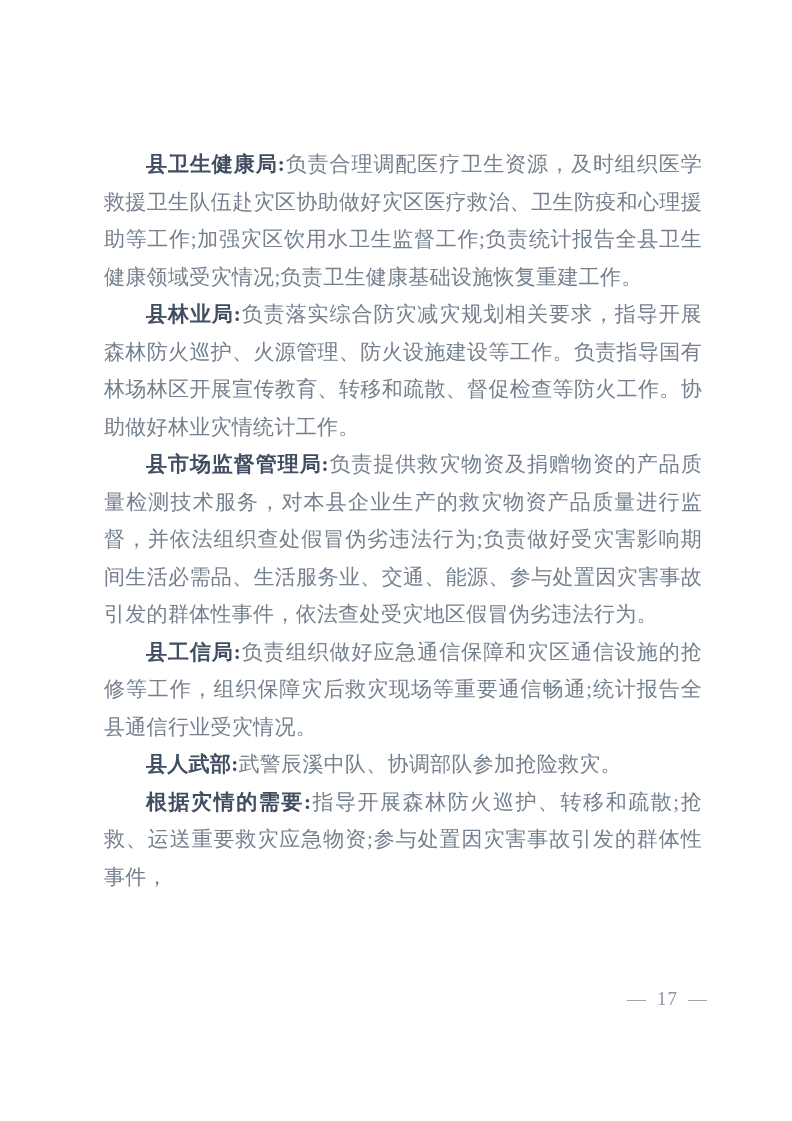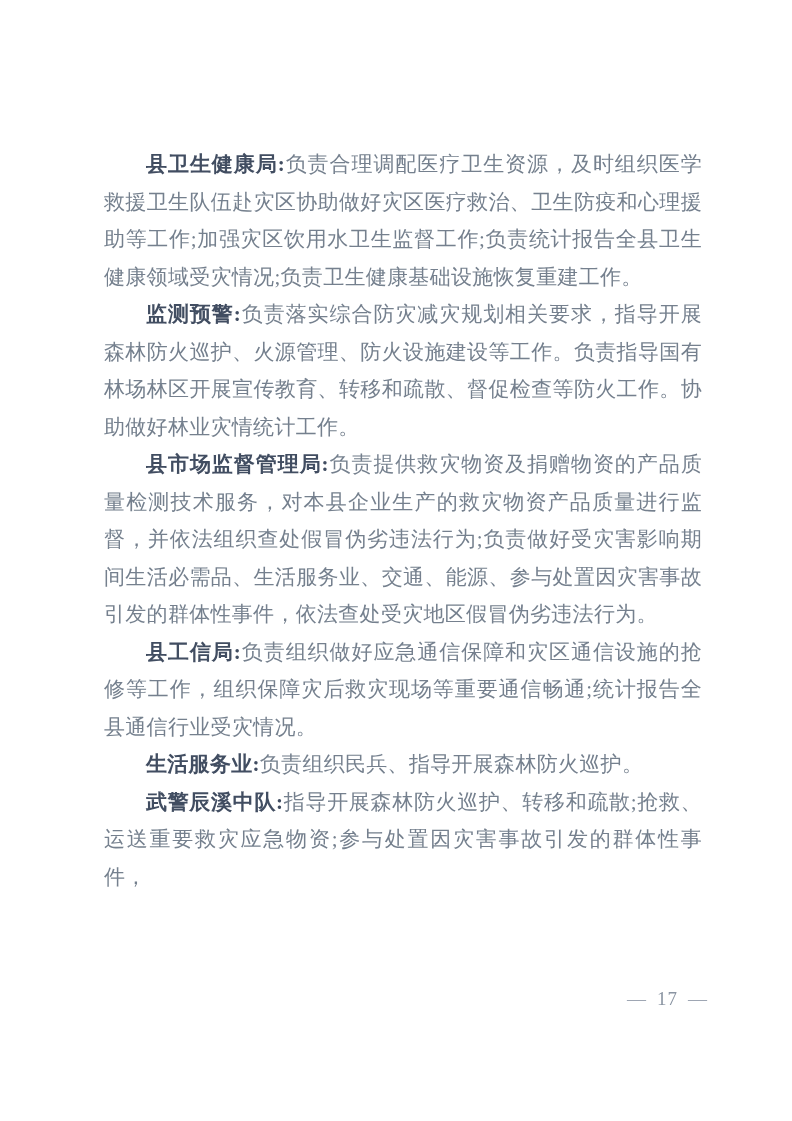--- a/index.html
+++ b/index.html
@@ -51,30 +51,30 @@
 </style>
 </head>
 <body>
 
 <div class="page">
 
   <div class="content">
 
     <p class="para"><span class="head">县卫生健康局:</span><span>负责合理调配医疗卫生资源，及时组织医学救援卫生队伍赴灾区协助做好灾区医疗救治、卫生防疫和心理援助等工作;加强灾区饮用水卫生监督工作;负责统计报告全县卫生健康领域受灾情况;负责卫生健康基础设施恢复重建工作。</span></p>
 
-    <p class="para"><span class="head">监测预警:</span><span>负责落实综合防灾减灾规划相关要求，指导开展森林防火巡护、火源管理、防火设施建设等工作。负责指导国有林场林区开展宣传教育、转移和疏散、督促检查等防火工作。协助做好林业灾情统计工作。</span></p>
+    <p class="para"><span class="head">县林业局:</span><span>负责落实综合防灾减灾规划相关要求，指导开展森林防火巡护、火源管理、防火设施建设等工作。负责指导国有林场林区开展宣传教育、转移和疏散、督促检查等防火工作。协助做好林业灾情统计工作。</span></p>
 
     <p class="para"><span class="head">县市场监督管理局:</span><span>负责提供救灾物资及捐赠物资的产品质量检测技术服务，对本县企业生产的救灾物资产品质量进行监督，并依法组织查处假冒伪劣违法行为;负责做好受灾害影响期间生活必需品、生活服务业、交通、能源、参与处置因灾害事故引发的群体性事件，依法查处受灾地区假冒伪劣违法行为。</span></p>
 
 
     <p class="para"><span class="head">县工信局:</span><span>负责组织做好应急通信保障和灾区通信设施的抢修等工作，组织保障灾后救灾现场等重要通信畅通;统计报告全县通信行业受灾情况。</span></p>
 
-    <p class="para"><span class="head">生活服务业:</span><span>负责组织民兵、指导开展森林防火巡护。</span></p>
+    <p class="para"><span class="head">县人武部:</span><span>武警辰溪中队、协调部队参加抢险救灾。</span></p>
 
-    <p class="para"><span class="head">武警辰溪中队:</span><span>指导开展森林防火巡护、转移和疏散;抢救、运送重要救灾应急物资;参与处置因灾害事故引发的群体性事件，</span></p>
+    <p class="para"><span class="head">根据灾情的需要:</span><span>指导开展森林防火巡护、转移和疏散;抢救、运送重要救灾应急物资;参与处置因灾害事故引发的群体性事件，</span></p>
 
   </div>
 
   <div class="footer">
     <span class="dash">—</span>
     <span>17</span>
     <span class="dash">—</span>
   </div>
 
 </div>

